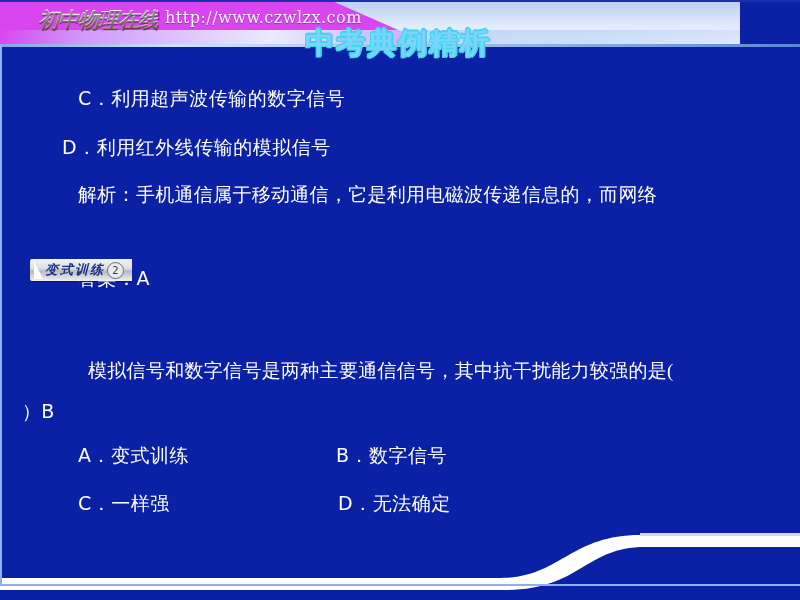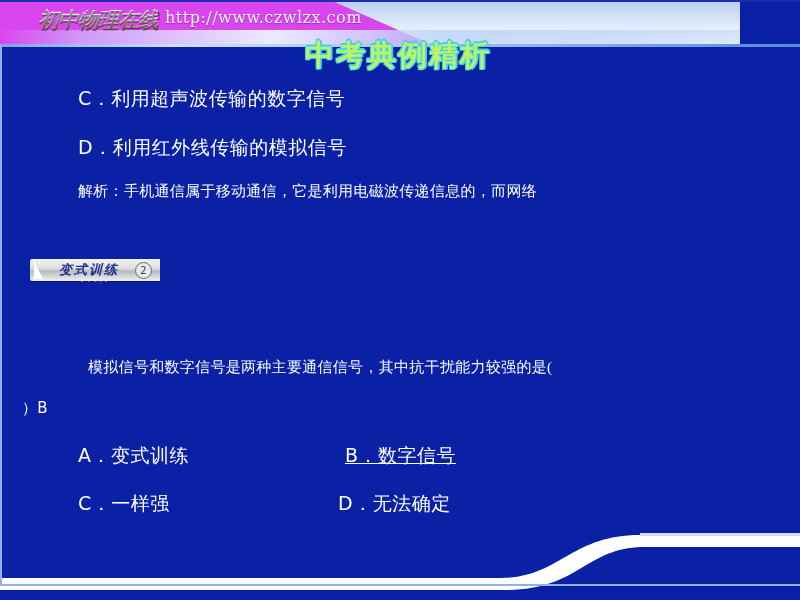--- a/index.html
+++ b/index.html
@@ -103,82 +103,81 @@
   }
 
   .slide-title {
     position: absolute;
     left: 305px;
     top: 24px;
     font-family: "DejaVu Sans", "Liberation Sans", sans-serif;
     font-weight: bold;
     font-size: 29px;
     letter-spacing: 2px;
-    color: #bef264;
+    color: #7dd3fc;
     white-space: nowrap;
     text-shadow:
       -1px -1px 0 #3fd8ef,
        1px -1px 0 #3fd8ef,
       -1px  1px 0 #3fd8ef,
        1px  1px 0 #3fd8ef,
        0   -2px 0 #49c6f2,
        2px  0   0 #49c6f2;
     z-index: 5;
-    margin-top: 12px;
   }
 
   
   .body-area {
     position: absolute;
     left: 0;
     top: 48px;
     width: 644px;
     height: 470px;
     color: #ffffff;
     font-family: "DejaVu Sans", "Liberation Sans", sans-serif;
   }
 
   .line {
     position: absolute;
     white-space: nowrap;
-    font-size: 15px;
+    font-size: 19px;
     color: #ffffff;
     letter-spacing: 0.5px;
   }
   .line.opt {
     font-size: 19px;
   }
   .line.para {
     letter-spacing: 0.3px;
   }
 
   .l-c   { left: 78px;  top: 38px; }
-  .l-d   { left: 78px;  top: 87px; }
+  .l-d   { left: 62px;  top: 87px; }
   .l-e1  { left: 78px;  top: 134px; }
   .l-e2  { left: 28px;  top: 175px; }
   .l-ans { left: 78px;  top: 218px; }
 
   .l-q1  { left: 88px;  top: 310px; font-family: Liberation Serif, serif; }
   .l-q2  { left: 22px;  top: 351px; }
 
   .l-a   { left: 78px;  top: 395px; }
-  .l-b   { left: 345px; top: 395px; text-decoration: underline; }
+  .l-b   { left: 336px; top: 395px; }
   .l-c2  { left: 78px;  top: 443px; }
   .l-d2  { left: 338px; top: 443px; }
 
   
   .badge {
     position: absolute;
     left: 30px;
     top: 259px;
     height: 22px;
     padding: 0 8px 0 4px;
     display: flex;
     align-items: center;
-    gap: 16px;
+    gap: 2px;
     background: linear-gradient(180deg, #f2f3f4 0%, #dcdedf 42%, #b9bcbe 56%, #d6d8da 80%, #f0f1f2 100%);
     border-top-left-radius: 2px;
     border-bottom-left-radius: 2px;
     box-shadow: 0 1px 1px rgba(0,0,0,0.35);
   }
   .badge-flag {
     width: 9px;
     height: 18px;
     background: #ffffff;
     -webkit-clip-path: polygon(0 0, 100% 100%, 0 100%);

